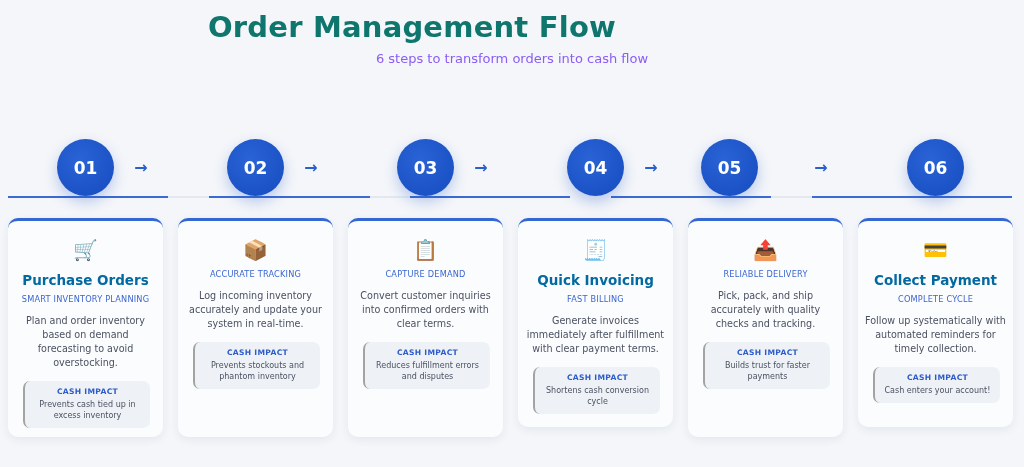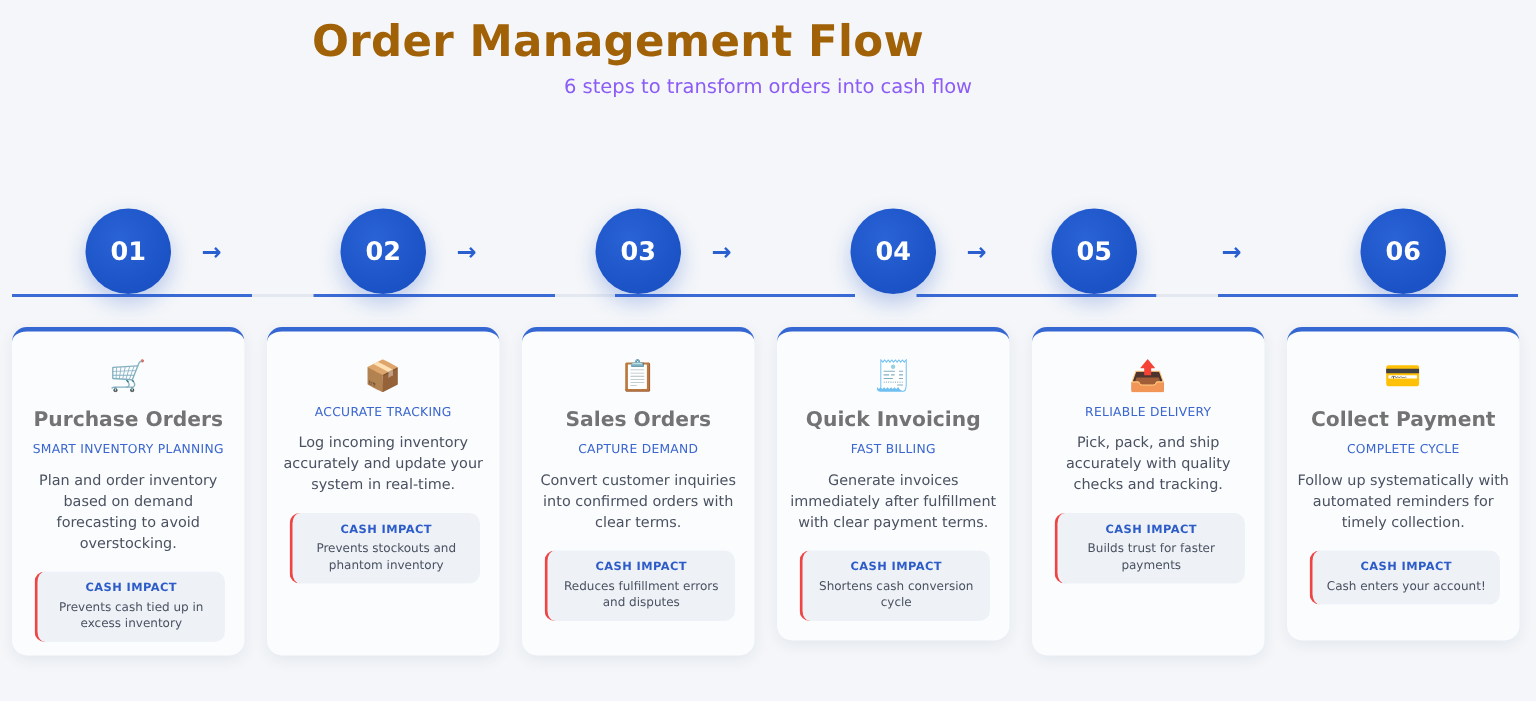--- a/index.html
+++ b/index.html
@@ -5,21 +5,21 @@
   * { box-sizing: border-box; margin: 0; padding: 0; }
   html, body {
     width: 1024px; height: 467px; overflow: hidden;
     background: #f4f6f9;
     font-family: "DejaVu Sans", "Liberation Sans", sans-serif;
     position: relative;
   }
   .title {
     position: absolute; left: 0; width: 824px; top: 10px;
     text-align: center; font-size: 29px; font-weight: bold;
-    color: #a16207; letter-spacing: 0.2px;
+    color: #0f766e; letter-spacing: 0.2px;
   }
   .subtitle {
     position: absolute; left: 0; width: 1024px; top: 51px;
     text-align: center; font-size: 13px; color: #8b5cf6;
   }
   .line {
     position: absolute; top: 196px; height: 2px;
     background: #3a6ad4;
   }
   .line-faint {
@@ -47,37 +47,37 @@
     box-shadow: 0 3px 10px rgba(20, 40, 80, 0.07);
     text-align: center;
     padding-top: 16px;
   }
   .card .icon {
     height: 26px; font-size: 20px; line-height: 26px;
     display: block;
   }
   .card .name {
     margin-top: 9px;
-    font-size: 13.5px; font-weight: bold; color: #737373;
+    font-size: 13.5px; font-weight: bold; color: #0369a1;
     white-space: nowrap;
   }
   .card .tag {
     margin-top: 6px;
     font-size: 8.2px; color: #3b66cf; letter-spacing: 0.2px;
     white-space: nowrap;
   }
   .card .desc {
     margin: 10px 6px 0 6px;
     font-size: 9.6px; color: #4a5160; line-height: 14px;
   }
   .impact {
     margin: 11px 13px 0 15px;
     background: #eef2f7;
     border-radius: 7px;
-    border-left: 2px solid #ef4444;
+    border-left: 2px solid #a3a3a3;
     padding: 6px 4px 7px 4px;
   }
   .impact .label {
     font-size: 7.6px; font-weight: bold; color: #2d5cc9; letter-spacing: 0.3px;
   }
   .impact .text {
     margin-top: 3px;
     font-size: 8px; color: #4a5160; line-height: 11px;
   }
 </style>
@@ -125,21 +125,20 @@
   <div class="tag">ACCURATE TRACKING</div>
   <div class="desc">Log incoming inventory accurately and update your system in real-time.</div>
   <div class="impact">
     <div class="label">CASH IMPACT</div>
     <div class="text">Prevents stockouts and phantom inventory</div>
   </div>
 </div>
 
 <div class="card" style="left:348px;height:219px;">
   <span class="icon">📋</span>
-  <div class="name">Sales Orders</div>
   <div class="tag">CAPTURE DEMAND</div>
   <div class="desc">Convert customer inquiries into confirmed orders with clear terms.</div>
   <div class="impact">
     <div class="label">CASH IMPACT</div>
     <div class="text">Reduces fulfillment errors and disputes</div>
   </div>
 </div>
 
 <div class="card" style="left:518px;height:209px;">
   <span class="icon">🧾</span>

